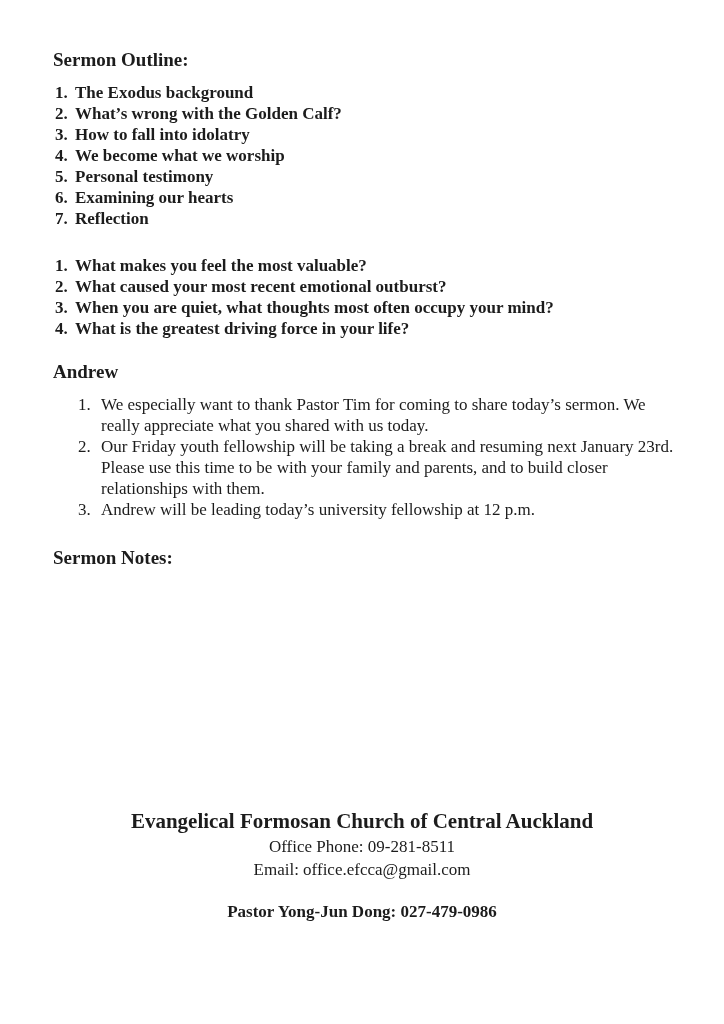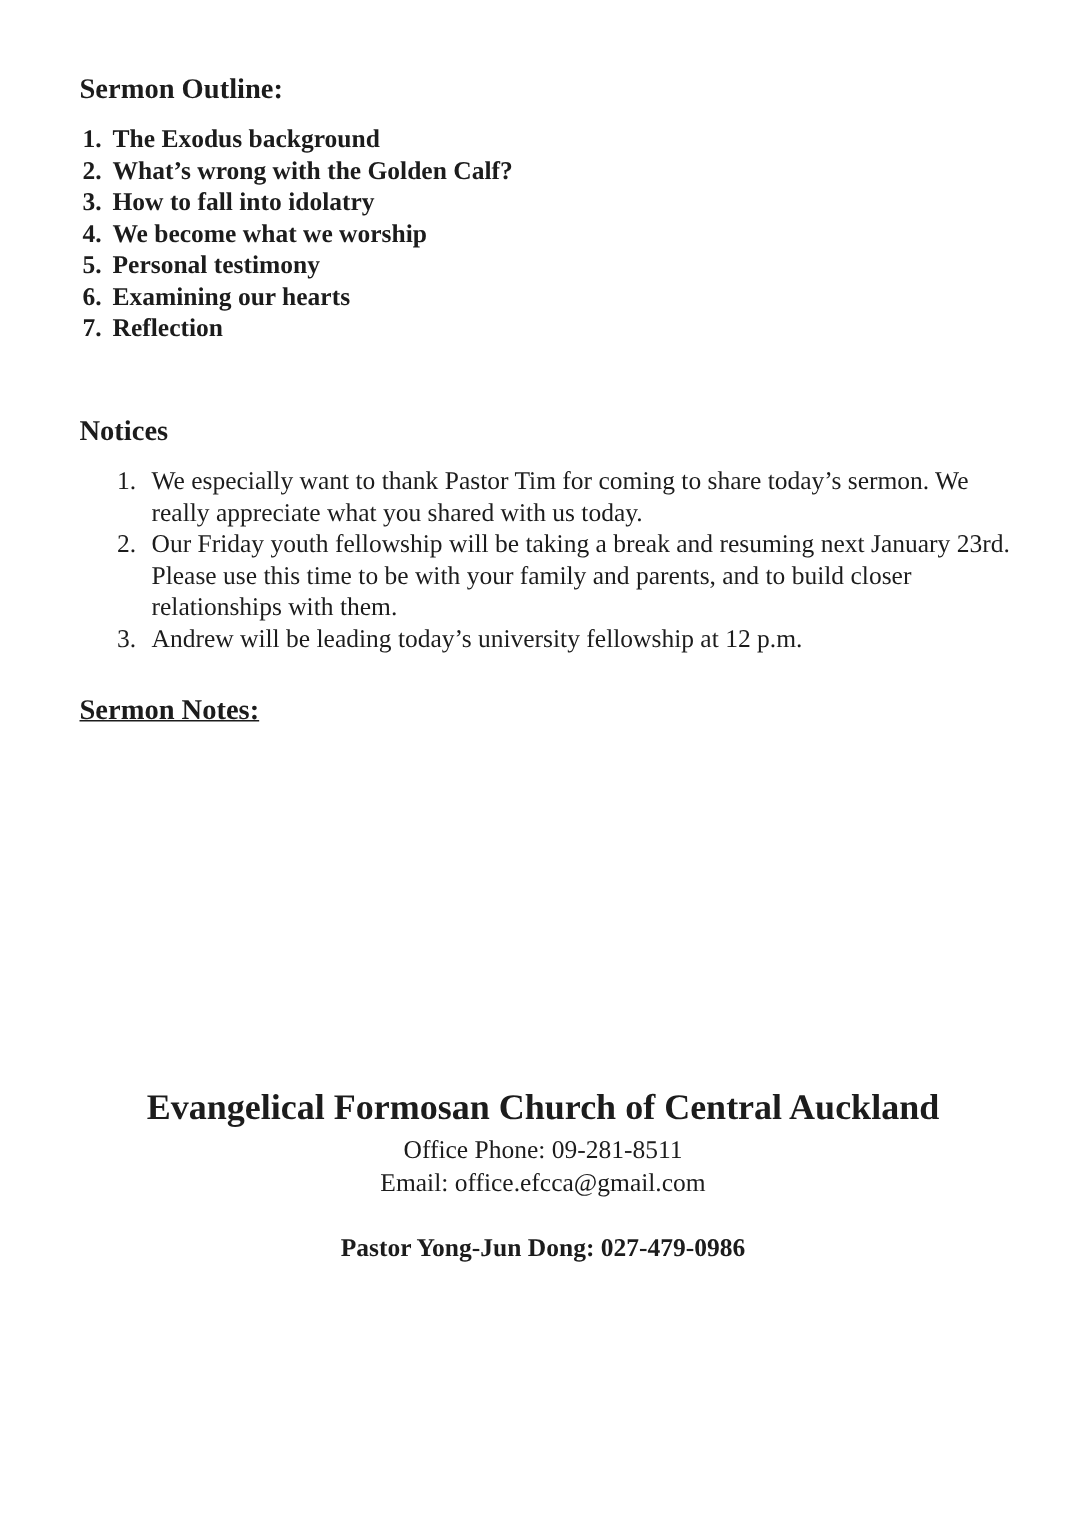--- a/index.html
+++ b/index.html
@@ -20,21 +20,20 @@
     line-height: 1.24;
     color: #1c1c1c;
   }
   .section-heading {
     font-size: 19px;
     font-weight: bold;
     margin: 0 0 10px 0;
     padding: 0;
   }
   .section-heading.underlined {
-    text-decoration: underline;
   }
   ol.doc-list {
     margin: 0;
     padding: 0 0 0 19px;
     list-style: decimal outside;
   }
   ol.doc-list li {
     margin: 0;
     padding-left: 3px;
     font-weight: bold;
@@ -53,21 +52,21 @@
   .gap-after-outline   { height: 26px; }
   .gap-after-questions { height: 21px; }
   .gap-after-notices   { height: 26px; }
   .gap-before-footer   { height: 228px; }
   .footer {
     text-align: center;
     margin-right: 25px; 
   }
   .church-name {
     font-weight: bold;
-    font-size: 24px;
+    font-size: 21px;
     margin: 0 0 22px 0;
   }
   .footer p {
     margin: 0;
     padding: 0;
     line-height: 1.33;
   }
   .pastor-line {
     margin-top: 20px !important;
     font-weight: bold;
@@ -87,26 +86,32 @@
       <li>We become what we worship</li>
       <li>Personal testimony</li>
       <li>Examining our hearts</li>
       <li>Reflection</li>
     </ol>
   </section>
 
   <div class="gap-after-outline"></div>
 
   <section>
+    <ol class="doc-list">
+      <li>What makes you feel the most valuable?</li>
+      <li>What caused your most recent emotional outburst?</li>
+      <li>When you are quiet, what thoughts most often occupy your mind?</li>
+      <li>What is the greatest driving force in your life?</li>
+    </ol>
   </section>
 
   <div class="gap-after-questions"></div>
 
   <section>
-    <h2 class="section-heading">Notices</h2>
+    <h2 class="section-heading">Andrew</h2>
     <ol class="notice-list">
       <li>We especially want to thank Pastor Tim for coming to share today’s sermon. We really appreciate what you shared with us today.</li>
       <li>Our Friday youth fellowship will be taking a break and resuming next January 23rd. Please use this time to be with your family and parents, and to build closer relationships with them.</li>
       <li>Andrew will be leading today’s university fellowship at 12 p.m.</li>
     </ol>
   </section>
 
   <div class="gap-after-notices"></div>
 
   <section>

